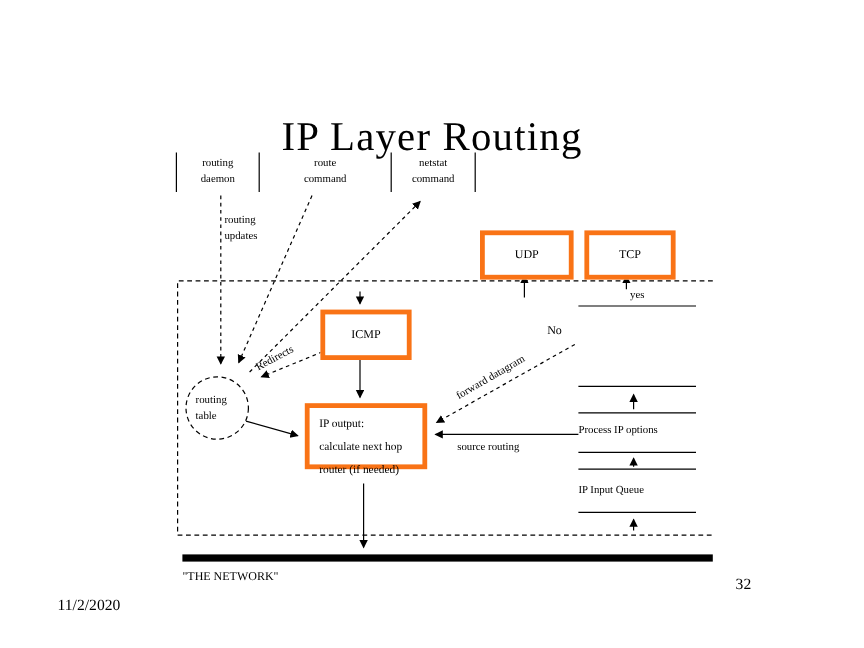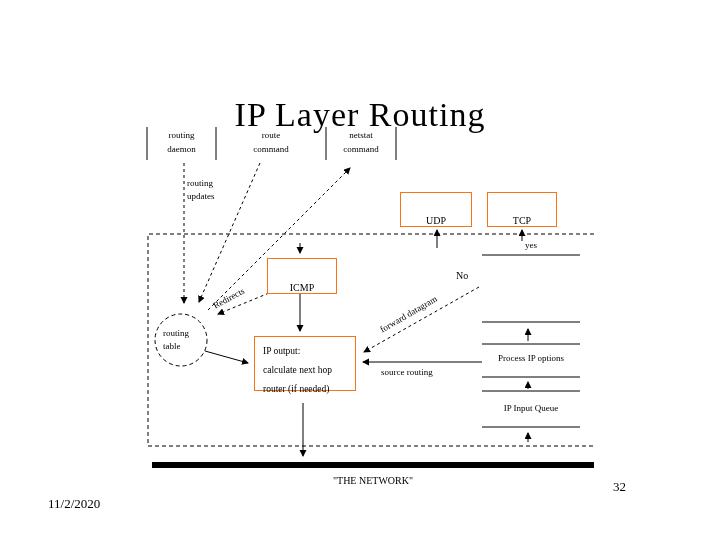--- a/index.html
+++ b/index.html
@@ -3,26 +3,26 @@
 <meta charset="utf-8">
 <style>
   html,body{margin:0;padding:0;background:#ffffff;}
   .slide{position:relative;width:720px;height:540px;background:#ffffff;overflow:hidden;
          font-family:"Liberation Serif","DejaVu Serif",serif;color:#000;}
   .abs{position:absolute;}
   .title{left:0;top:70px;width:720px;text-align:center;font-size:34px;letter-spacing:1px;margin-top:26px;}
   svg.overlay{position:absolute;left:0;top:0;width:720px;height:540px;}
   .lbl{position:absolute;font-size:9px;line-height:13px;white-space:nowrap;}
   .cell{position:absolute;top:128px;text-align:center;font-size:9px;line-height:14px;}
-  .box{position:absolute;border:1px solid #f97316;background:#fff;display:flex;
-       align-items:flex-end;justify-content:center;font-size:10px;}
+  .box{position:absolute;border:4px solid #f97316;background:#fff;display:flex;
+       align-items:center;justify-content:center;font-size:10px;}
   .ipout{display:block;padding:5px 0 0 8px;box-sizing:border-box;font-size:9.5px;line-height:19px;}
   .rot{transform-origin:0 50%;}
   .qtext div{line-height:17px;}
-  .center-col{text-align:center;}
+  .center-col{}
   .footer{position:absolute;font-size:13px;}
 </style>
 </head>
 <body>
 
 <div class="slide">
 
   <div class="abs title">IP Layer Routing</div>
 
   <svg class="overlay" viewBox="0 0 720 540">

